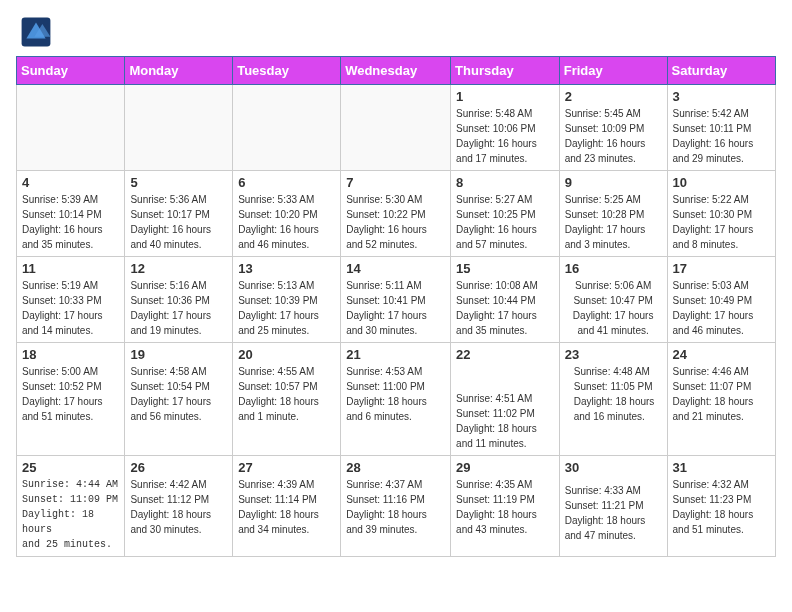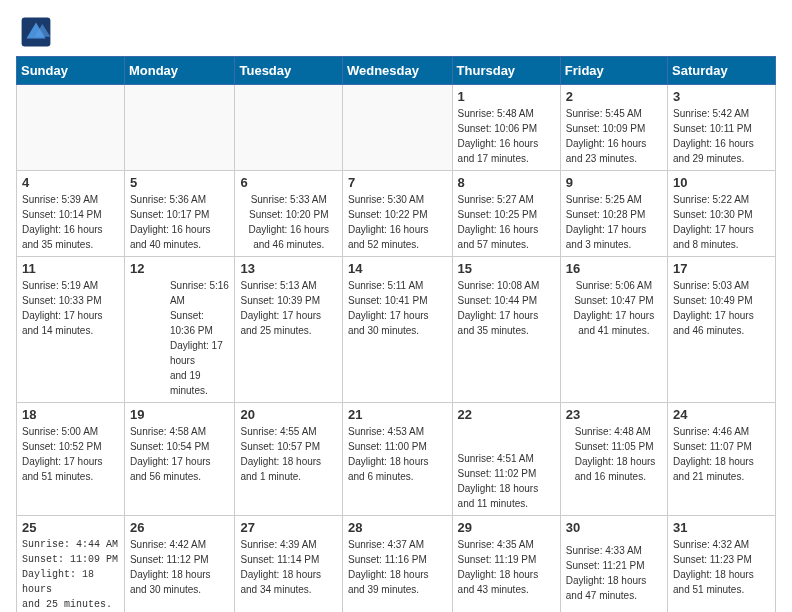--- a/index.html
+++ b/index.html
@@ -5,21 +5,21 @@
     * { box-sizing: border-box; margin: 0; padding: 0; }
     body { font-family: Arial, sans-serif; background: #fff; width: 792px; min-height: 612px; }
     .header { padding: 16px 20px 8px 20px; display: flex; align-items: flex-start; justify-content: space-between; }
     .logo { display: flex; align-items: center; gap: 6px; }
     .logo-text { font-size: 18px; font-weight: bold; color: #1a3a6b; line-height: 1.1; }
     .logo-icon { width: 32px; height: 32px; }
     .title-block { text-align: right; }
     .month-title { font-size: 36px; font-weight: bold; color: #1a3a6b; }
     .location { font-size: 15px; color: #333; }
     .calendar { width: 100%; border-collapse: collapse; margin: 0 8px; width: calc(100% - 16px); margin-left: 8px; }
-    .calendar th { background: #0369a1; color: #fff; font-size: 13px; font-weight: bold; padding: 6px 4px; text-align: left; border: 1px solid #3a6aaa; }
+    .calendar th { background: #d946ef; color: #fff; font-size: 13px; font-weight: bold; padding: 6px 4px; text-align: left; border: 1px solid #3a6aaa; }
     .calendar td { vertical-align: top; border: 1px solid #ccc; padding: 4px 5px; width: 113px; min-height: 80px; font-size: 11px; background: #fff; }
     .calendar td.empty { background: #f9f9f9; }
     .day-num { font-size: 13px; font-weight: bold; color: #333; display: block; margin-bottom: 2px; }
     .day-info { font-size: 10px; color: #333; line-height: 1.5; }
     .table-wrap { padding: 0 8px 8px 8px; }
   </style>
 </head>
 <body>
 
 <div>
@@ -92,21 +92,21 @@
             </td>
             <td>
               <span class="day-num">5</span>
               <div class="day-info" style="white-space: pre-line;">Sunrise: 5:36 AM
 Sunset: 10:17 PM
 Daylight: 16 hours
 and 40 minutes.</div>
             </td>
             <td>
               <span class="day-num">6</span>
-              <div class="day-info" style="white-space: pre-line; text-align: center;">Sunrise: 5:33 AM
+              <div class="day-info" style="white-space: pre-line;">Sunrise: 5:33 AM
 Sunset: 10:20 PM
 Daylight: 16 hours
 and 46 minutes.</div>
             </td>
             <td>
               <span class="day-num">7</span>
               <div class="day-info" style="white-space: pre-line;">Sunrise: 5:30 AM
 Sunset: 10:22 PM
 Daylight: 16 hours
 and 52 minutes.</div>
@@ -136,21 +136,21 @@
           <tr>
             <td>
               <span class="day-num">11</span>
               <div class="day-info" style="white-space: pre-line;">Sunrise: 5:19 AM
 Sunset: 10:33 PM
 Daylight: 17 hours
 and 14 minutes.</div>
             </td>
             <td>
               <span class="day-num">12</span>
-              <div class="day-info" style="white-space: pre-line; margin-left: 40px;">Sunrise: 5:16 AM
+              <div class="day-info" style="white-space: pre-line;">Sunrise: 5:16 AM
 Sunset: 10:36 PM
 Daylight: 17 hours
 and 19 minutes.</div>
             </td>
             <td>
               <span class="day-num">13</span>
               <div class="day-info" style="white-space: pre-line;">Sunrise: 5:13 AM
 Sunset: 10:39 PM
 Daylight: 17 hours
 and 25 minutes.</div>

